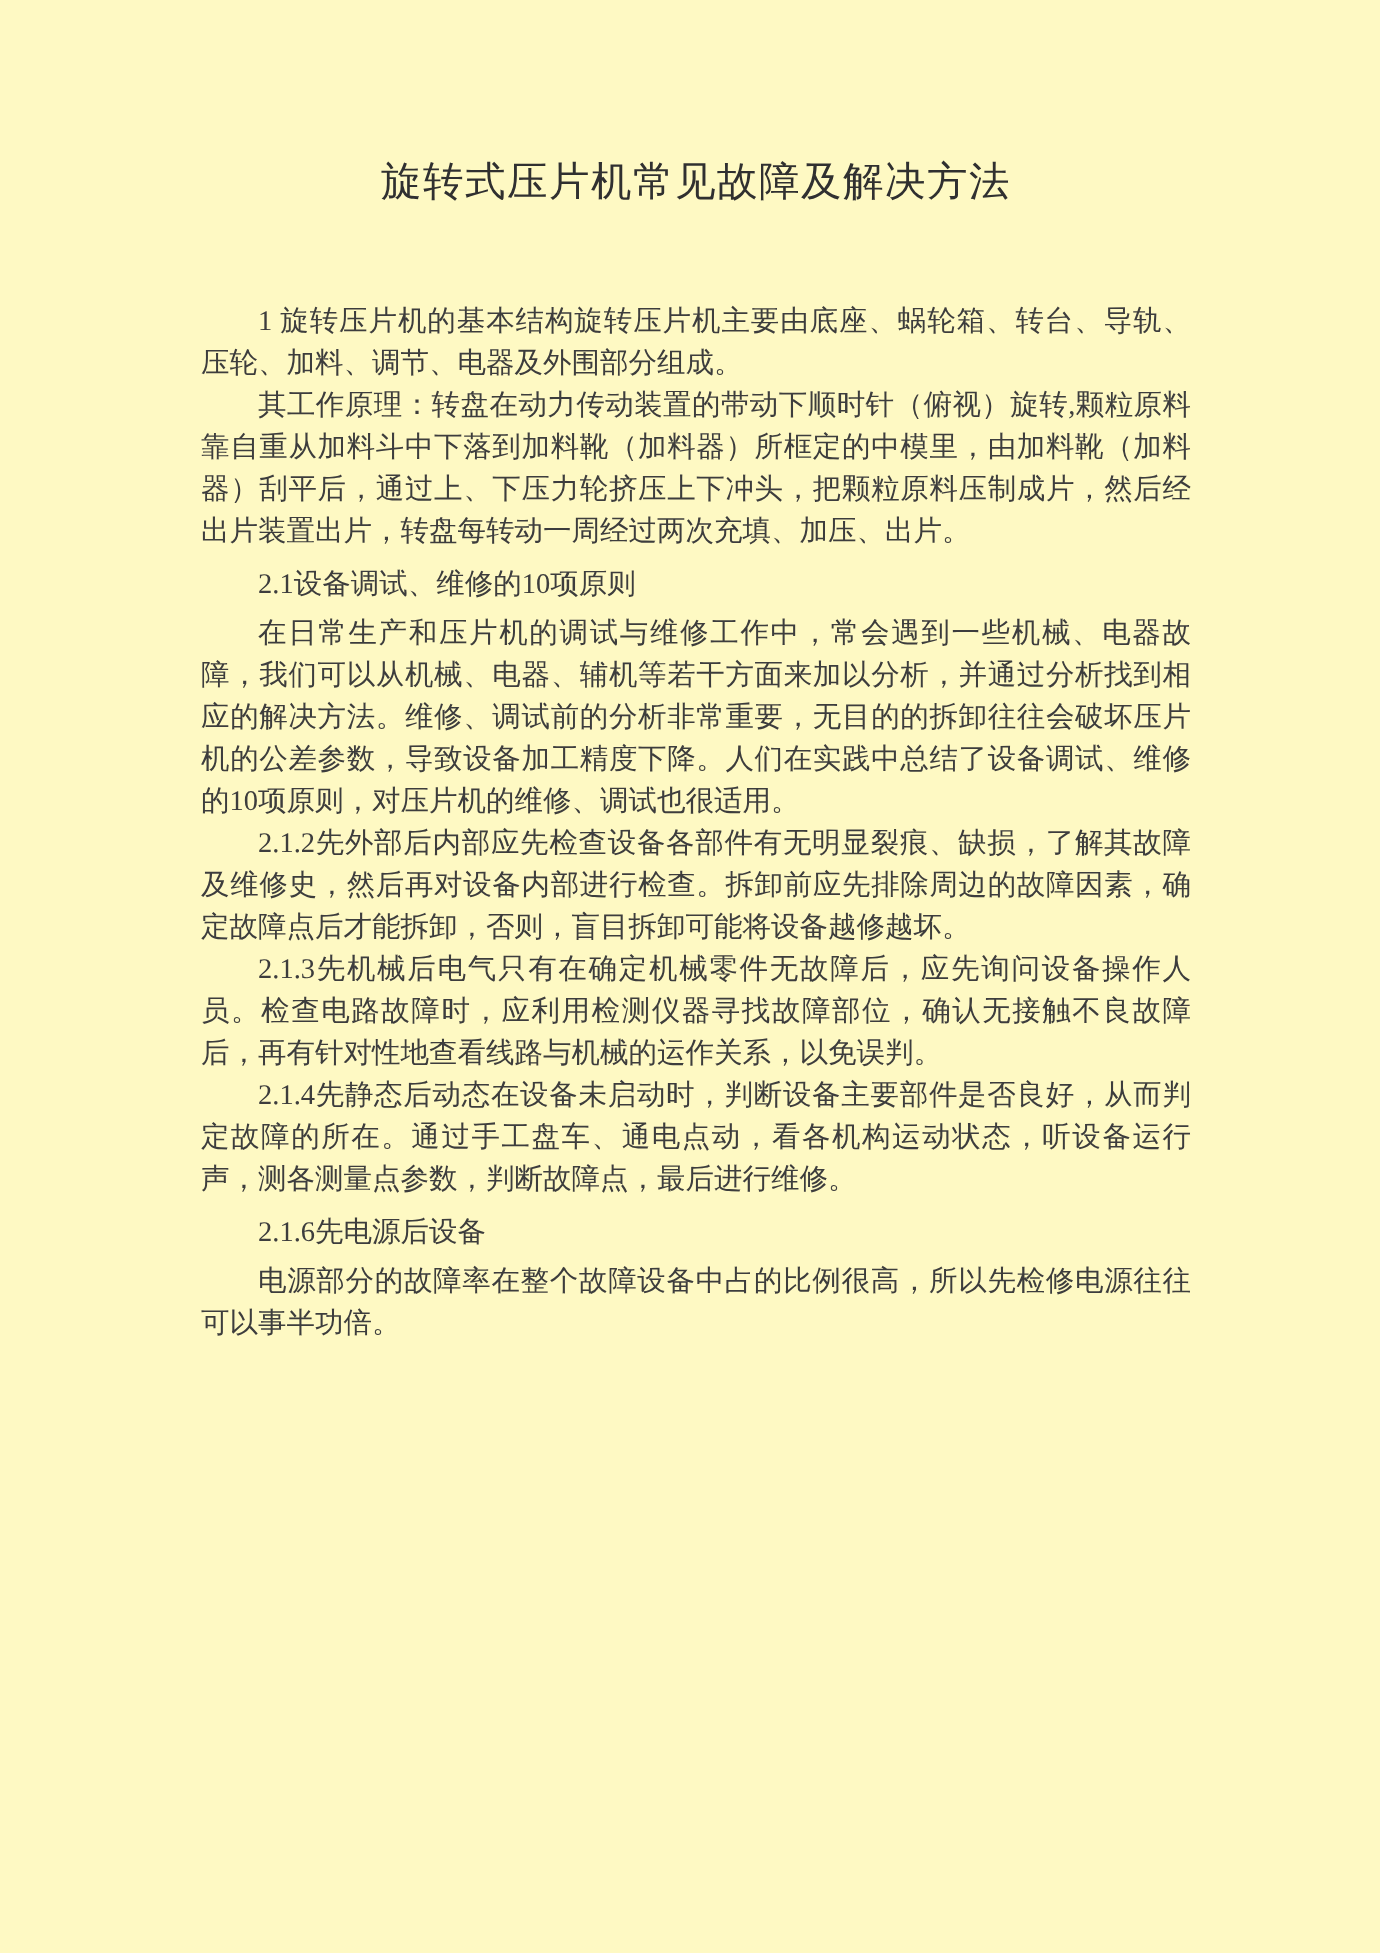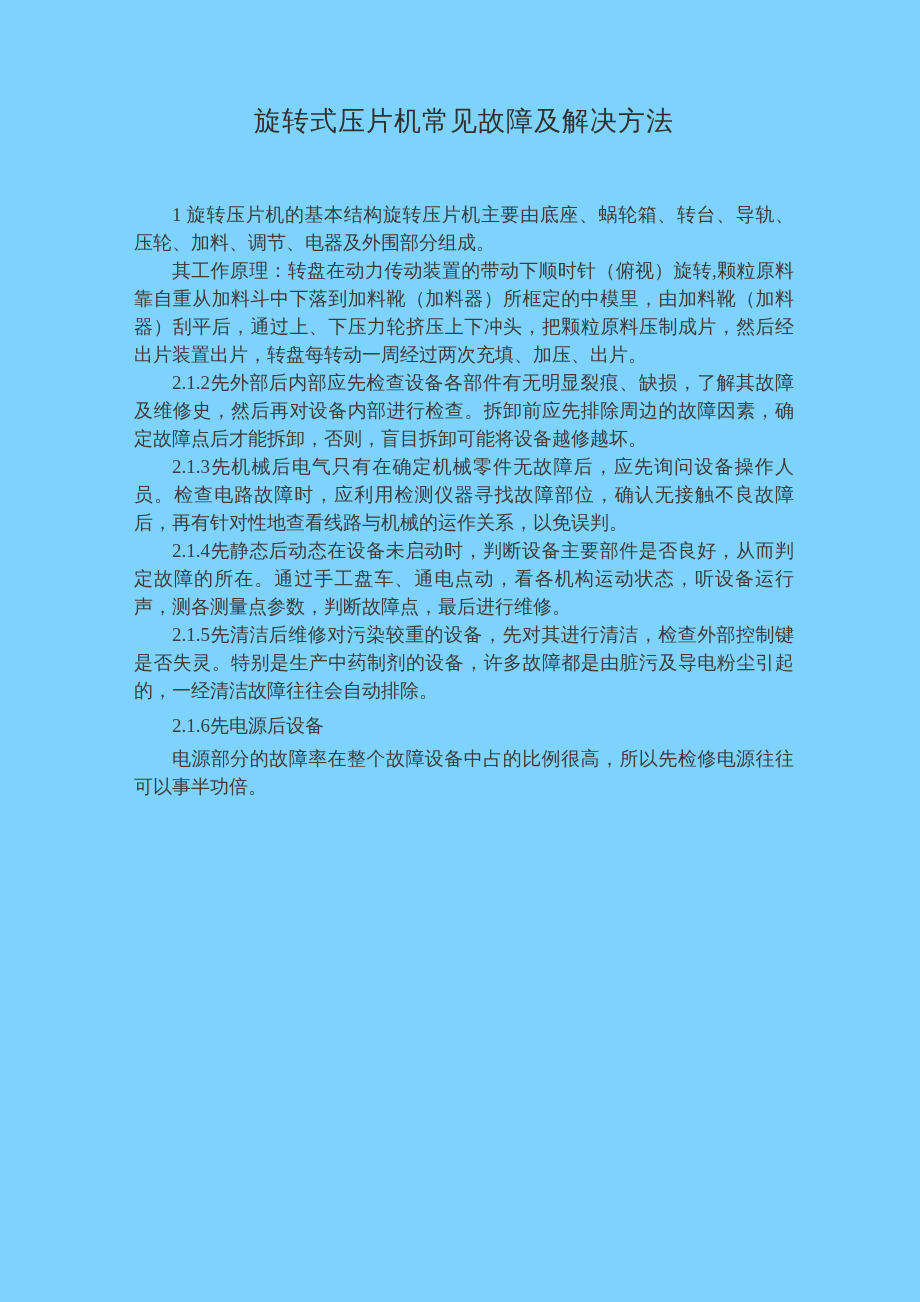--- a/index.html
+++ b/index.html
@@ -11,21 +11,21 @@
     width: 920px;
     height: 1302px;
     overflow: hidden;
     font-family: "Liberation Serif", "DejaVu Serif", serif;
   }
   .page {
     box-sizing: border-box;
     width: 920px;
     height: 1302px;
     padding: 104px 126px 40px 134px;
-    background: #7dd3fc;
+    background: #fef9c3;
     color: #3d3d3d;
   }
   .doc-title {
     font-size: 27px;
     font-weight: normal;
     text-align: center;
     color: #303030;
     letter-spacing: 1px;
     line-height: 1.3;
     margin: 0 0 62px 0;
@@ -51,25 +51,26 @@
 </head>
 <body>
 
 <div class="page">
 
   <h1 class="doc-title">旋转式压片机常见故障及解决方法</h1>
 
   <p class="para">1 旋转压片机的基本结构旋转压片机主要由底座、蜗轮箱、转台、导轨、压轮、加料、调节、电器及外围部分组成。</p>
   <p class="para">其工作原理：转盘在动力传动装置的带动下顺时针（俯视）旋转,颗粒原料靠自重从加料斗中下落到加料靴（加料器）所框定的中模里，由加料靴（加料器）刮平后，通过上、下压力轮挤压上下冲头，把颗粒原料压制成片，然后经出片装置出片，转盘每转动一周经过两次充填、加压、出片。</p>
 
+  <h2 class="sec-heading">2.1设备调试、维修的10项原则</h2>
 
+  <p class="para">在日常生产和压片机的调试与维修工作中，常会遇到一些机械、电器故障，我们可以从机械、电器、辅机等若干方面来加以分析，并通过分析找到相应的解决方法。维修、调试前的分析非常重要，无目的的拆卸往往会破坏压片机的公差参数，导致设备加工精度下降。人们在实践中总结了设备调试、维修的10项原则，对压片机的维修、调试也很适用。</p>
 
 
   <p class="para">2.1.2先外部后内部应先检查设备各部件有无明显裂痕、缺损，了解其故障及维修史，然后再对设备内部进行检查。拆卸前应先排除周边的故障因素，确定故障点后才能拆卸，否则，盲目拆卸可能将设备越修越坏。</p>
   <p class="para">2.1.3先机械后电气只有在确定机械零件无故障后，应先询问设备操作人员。检查电路故障时，应利用检测仪器寻找故障部位，确认无接触不良故障后，再有针对性地查看线路与机械的运作关系，以免误判。</p>
   <p class="para">2.1.4先静态后动态在设备未启动时，判断设备主要部件是否良好，从而判定故障的所在。通过手工盘车、通电点动，看各机构运动状态，听设备运行声，测各测量点参数，判断故障点，最后进行维修。</p>
-  <p class="para">2.1.5先清洁后维修对污染较重的设备，先对其进行清洁，检查外部控制键是否失灵。特别是生产中药制剂的设备，许多故障都是由脏污及导电粉尘引起的，一经清洁故障往往会自动排除。</p>
 
   <h2 class="sec-heading">2.1.6先电源后设备</h2>
 
   <p class="para">电源部分的故障率在整个故障设备中占的比例很高，所以先检修电源往往可以事半功倍。</p>
 
 </div>
 
 </body></html>

